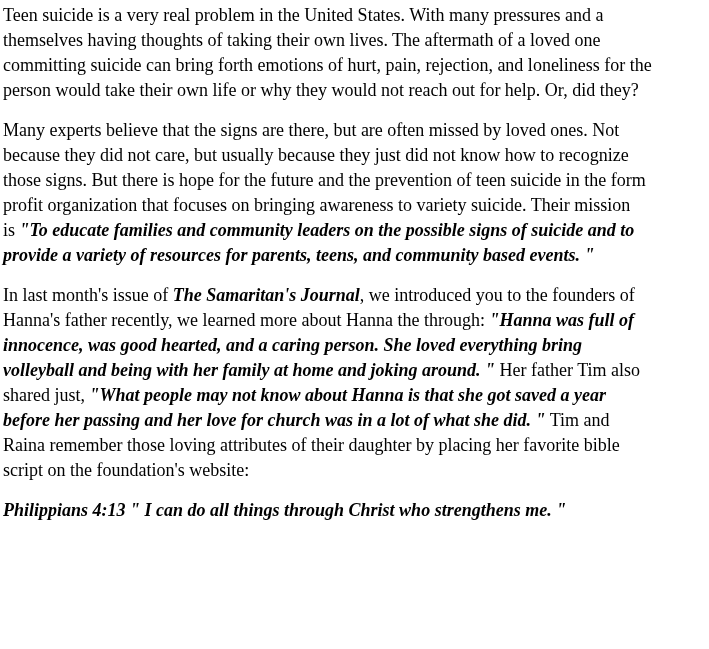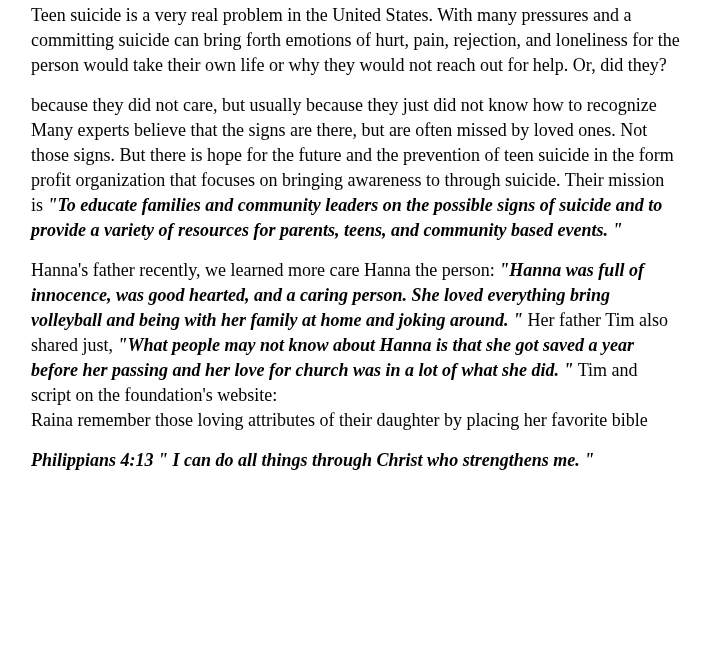--- a/index.html
+++ b/index.html
@@ -12,21 +12,20 @@
     height: 649px;
     overflow: hidden;
   }
   .doc {
     box-sizing: border-box;
     width: 571px;
     padding: 3px 1px 0 3px;
     color: #000000;
     font-family: "Liberation Serif", "DejaVu Serif", serif;
     font-size: 18px;
-    margin-left: 28px;
   }
   .para {
     margin: 0 0 15px 0;
   }
   .para:last-child {
     margin-bottom: 0;
   }
   .line {
     height: 25px;
     line-height: 25px;
@@ -45,36 +44,38 @@
     text-decoration: underline;
     cursor: pointer;
   }
 </style>
 </head>
 <body style="background: rgb(255, 255, 255);">
 
 <div class="doc" style="color: rgb(0, 0, 0);">
     <div class="para">
       <div class="line"><span class="seg-r">Teen suicide is a very real problem in the United States. With many pressures and a</span></div>
+      <div class="line"><span class="seg-r">themselves having thoughts of taking their own lives. The aftermath of a loved one</span></div>
       <div class="line"><span class="seg-r">committing suicide can bring forth emotions of hurt, pain, rejection, and loneliness for the</span></div>
       <div class="line"><span class="seg-r">person would take their own life or why they would not reach out for help. Or, did they?</span></div>
     </div>
     <div class="para">
+      <div class="line"><span class="seg-r">Many experts believe that the signs are there, but are often missed by loved ones. Not</span></div>
       <div class="line"><span class="seg-r">because they did not care, but usually because they just did not know how to recognize</span></div>
-      <div class="line"><span class="seg-r">Many experts believe that the signs are there, but are often missed by loved ones. Not</span></div>
       <div class="line"><span class="seg-r">those signs. But there is hope for the future and the prevention of teen suicide in the form</span></div>
-      <div class="line"><span class="seg-r">profit organization that focuses on bringing awareness to through suicide. Their mission</span></div>
+      <div class="line"><span class="seg-r">profit organization that focuses on bringing awareness to variety suicide. Their mission</span></div>
       <div class="line"><span class="seg-r">is </span><span class="seg-bi">"To educate families and community leaders on the possible signs of suicide and to</span></div>
       <div class="line"><span class="seg-bi">provide a variety of resources for parents, teens, and community based events. "</span></div>
     </div>
     <div class="para">
-      <div class="line"><span class="seg-r">Hanna's father recently, we learned more care Hanna the person: </span><span class="seg-bi">"Hanna was full of</span></div>
+      <div class="line"><span class="seg-r">In last month's issue of </span><span class="seg-bi">The Samaritan's Journal</span><span class="seg-r">, we introduced you to the founders of</span></div>
+      <div class="line"><span class="seg-r">Hanna's father recently, we learned more about Hanna the through: </span><span class="seg-bi">"Hanna was full of</span></div>
       <div class="line"><span class="seg-bi">innocence, was good hearted, and a caring person. She loved everything bring</span></div>
       <div class="line"><span class="seg-bi">volleyball and being with her family at home and joking around. "</span><span class="seg-r"> Her father Tim also</span></div>
       <div class="line"><span class="seg-r">shared just, </span><span class="seg-bi">"What people may not know about Hanna is that she got saved a year</span></div>
       <div class="line"><span class="seg-bi">before her passing and her love for church was in a lot of what she did. "</span><span class="seg-r"> Tim and</span></div>
+      <div class="line"><span class="seg-r">Raina remember those loving attributes of their daughter by placing her favorite bible</span></div>
       <div class="line"><span class="seg-r">script on the foundation's website:</span></div>
-      <div class="line"><span class="seg-r">Raina remember those loving attributes of their daughter by placing her favorite bible</span></div>
     </div>
     <div class="para">
       <div class="line"><span class="seg-bi">Philippians 4:13 " I can do all things through Christ who strengthens me. "</span></div>
     </div>
   </div>
 
 </body></html>

